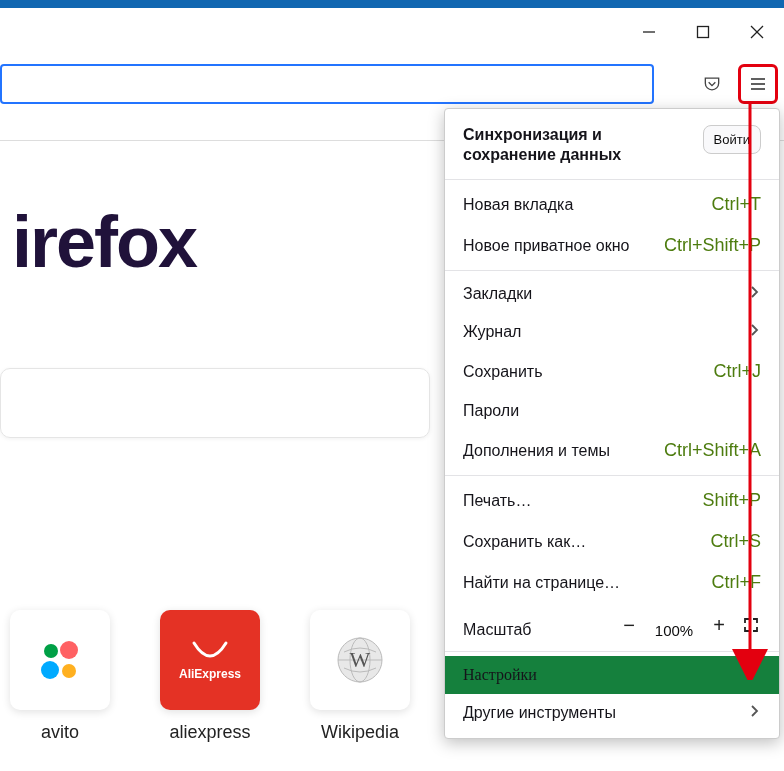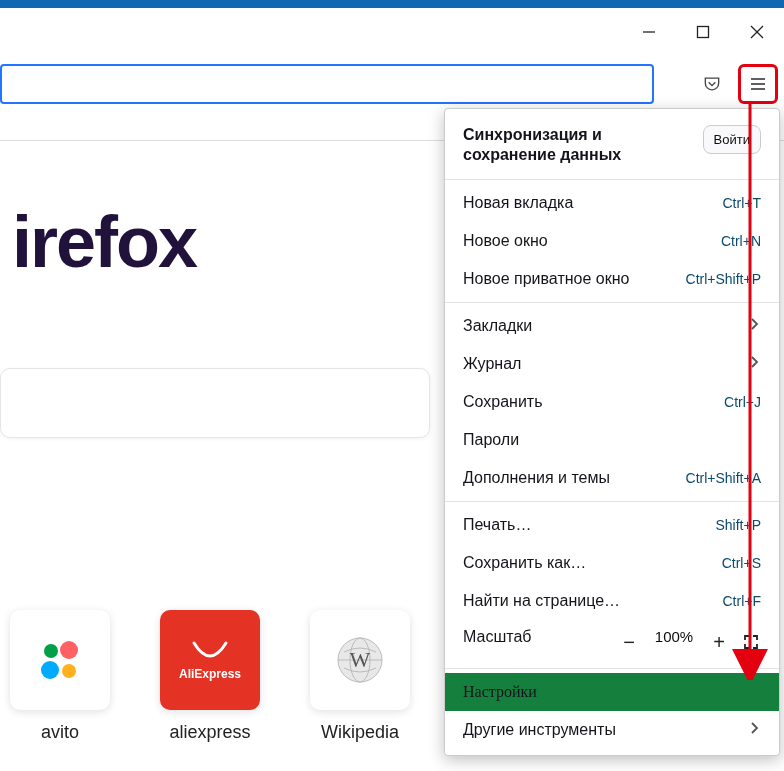--- a/index.html
+++ b/index.html
@@ -28,27 +28,27 @@
   .shortcut { width:100px; text-align:center; }
   .tile { width:100px; height:100px; border-radius:10px; box-shadow:0 2px 8px rgba(0,0,0,.12); display:flex; align-items:center; justify-content:center; background:#fff; }
   .shortcut .lbl { margin-top:12px; font-size:18px; color:#222; }
   .ali { background:#e43225; color:#fff; flex-direction:column; font-size:12px; font-weight:600; }
   .ali svg { margin-bottom:2px; }
 
   .menu { position:absolute; top:108px; right:4px; width:336px; background:#fff; border:1px solid #ccc; border-radius:4px; box-shadow:0 4px 16px rgba(0,0,0,.25); padding:6px 0; font-size:16px; z-index:50; }
   .menu .row { display:flex; align-items:center; padding:10px 18px; cursor:default; }
   .menu .row.active { background:#15803d;font-family:Liberation Serif, serif; }
   .menu .label { flex:1; color:#15141a; }
-  .menu .shortcut-key { color:#0c4a6e; font-size:14px; }
+  .menu .shortcut-key { color:#4d7c0f; font-size:18px; }
   .menu .chev { color:#555; }
   .sync-row { align-items:flex-start !important; padding-top:12px; padding-bottom:10px;gap:16px; }
   .sync-row .label { font-weight:600; line-height:1.25; }
   .login-btn { font-size:13px; padding:6px 10px; border:1px solid #ccc; border-radius:8px; background:#f9f9fb; }
   .sep { height:1px; background:#e3e3e6; margin:4px 0; }
-  .zoom-row { display:flex; align-items:flex-start; padding:8px 14px 8px 18px; gap:4px; }
+  .zoom-row { display:flex; align-items:flex-end; padding:8px 14px 8px 18px; gap:4px; }
   .zoom-row .label { flex:1; }
   .zoom-btn { width:28px; height:28px; display:flex; align-items:center; justify-content:center; border-radius:4px; color:#222; font-size:20px;}
   .zoom-val { width:54px; text-align:center; font-size:15px; }
 
   .arrow-annot { position:absolute; top:102px; left:730px; width:40px; height:578px; pointer-events:none; z-index:60; }
 
 </style>
 </head>
 <body>
 
@@ -141,24 +141,20 @@
   <div class="menu">
     <div class="row sync-row">
       <div class="label">Синхронизация и сохранение данных</div>
       <div class="login-btn">Войти</div>
     </div>
     <div class="sep"></div>
     <div id="menu-sec1">
         <div class="row">
           <div class="label">Новая вкладка</div>
           <div class="shortcut-key">Ctrl+T</div>
-        </div>
-        <div class="row">
-          <div class="label">Новое окно</div>
-          <div class="shortcut-key">Ctrl+N</div>
         </div>
         <div class="row">
           <div class="label">Новое приватное окно</div>
           <div class="shortcut-key">Ctrl+Shift+P</div>
         </div>
       </div>
     <div class="sep"></div>
     <div id="menu-sec2">
         <div class="row">
           <div class="label">Закладки</div>

